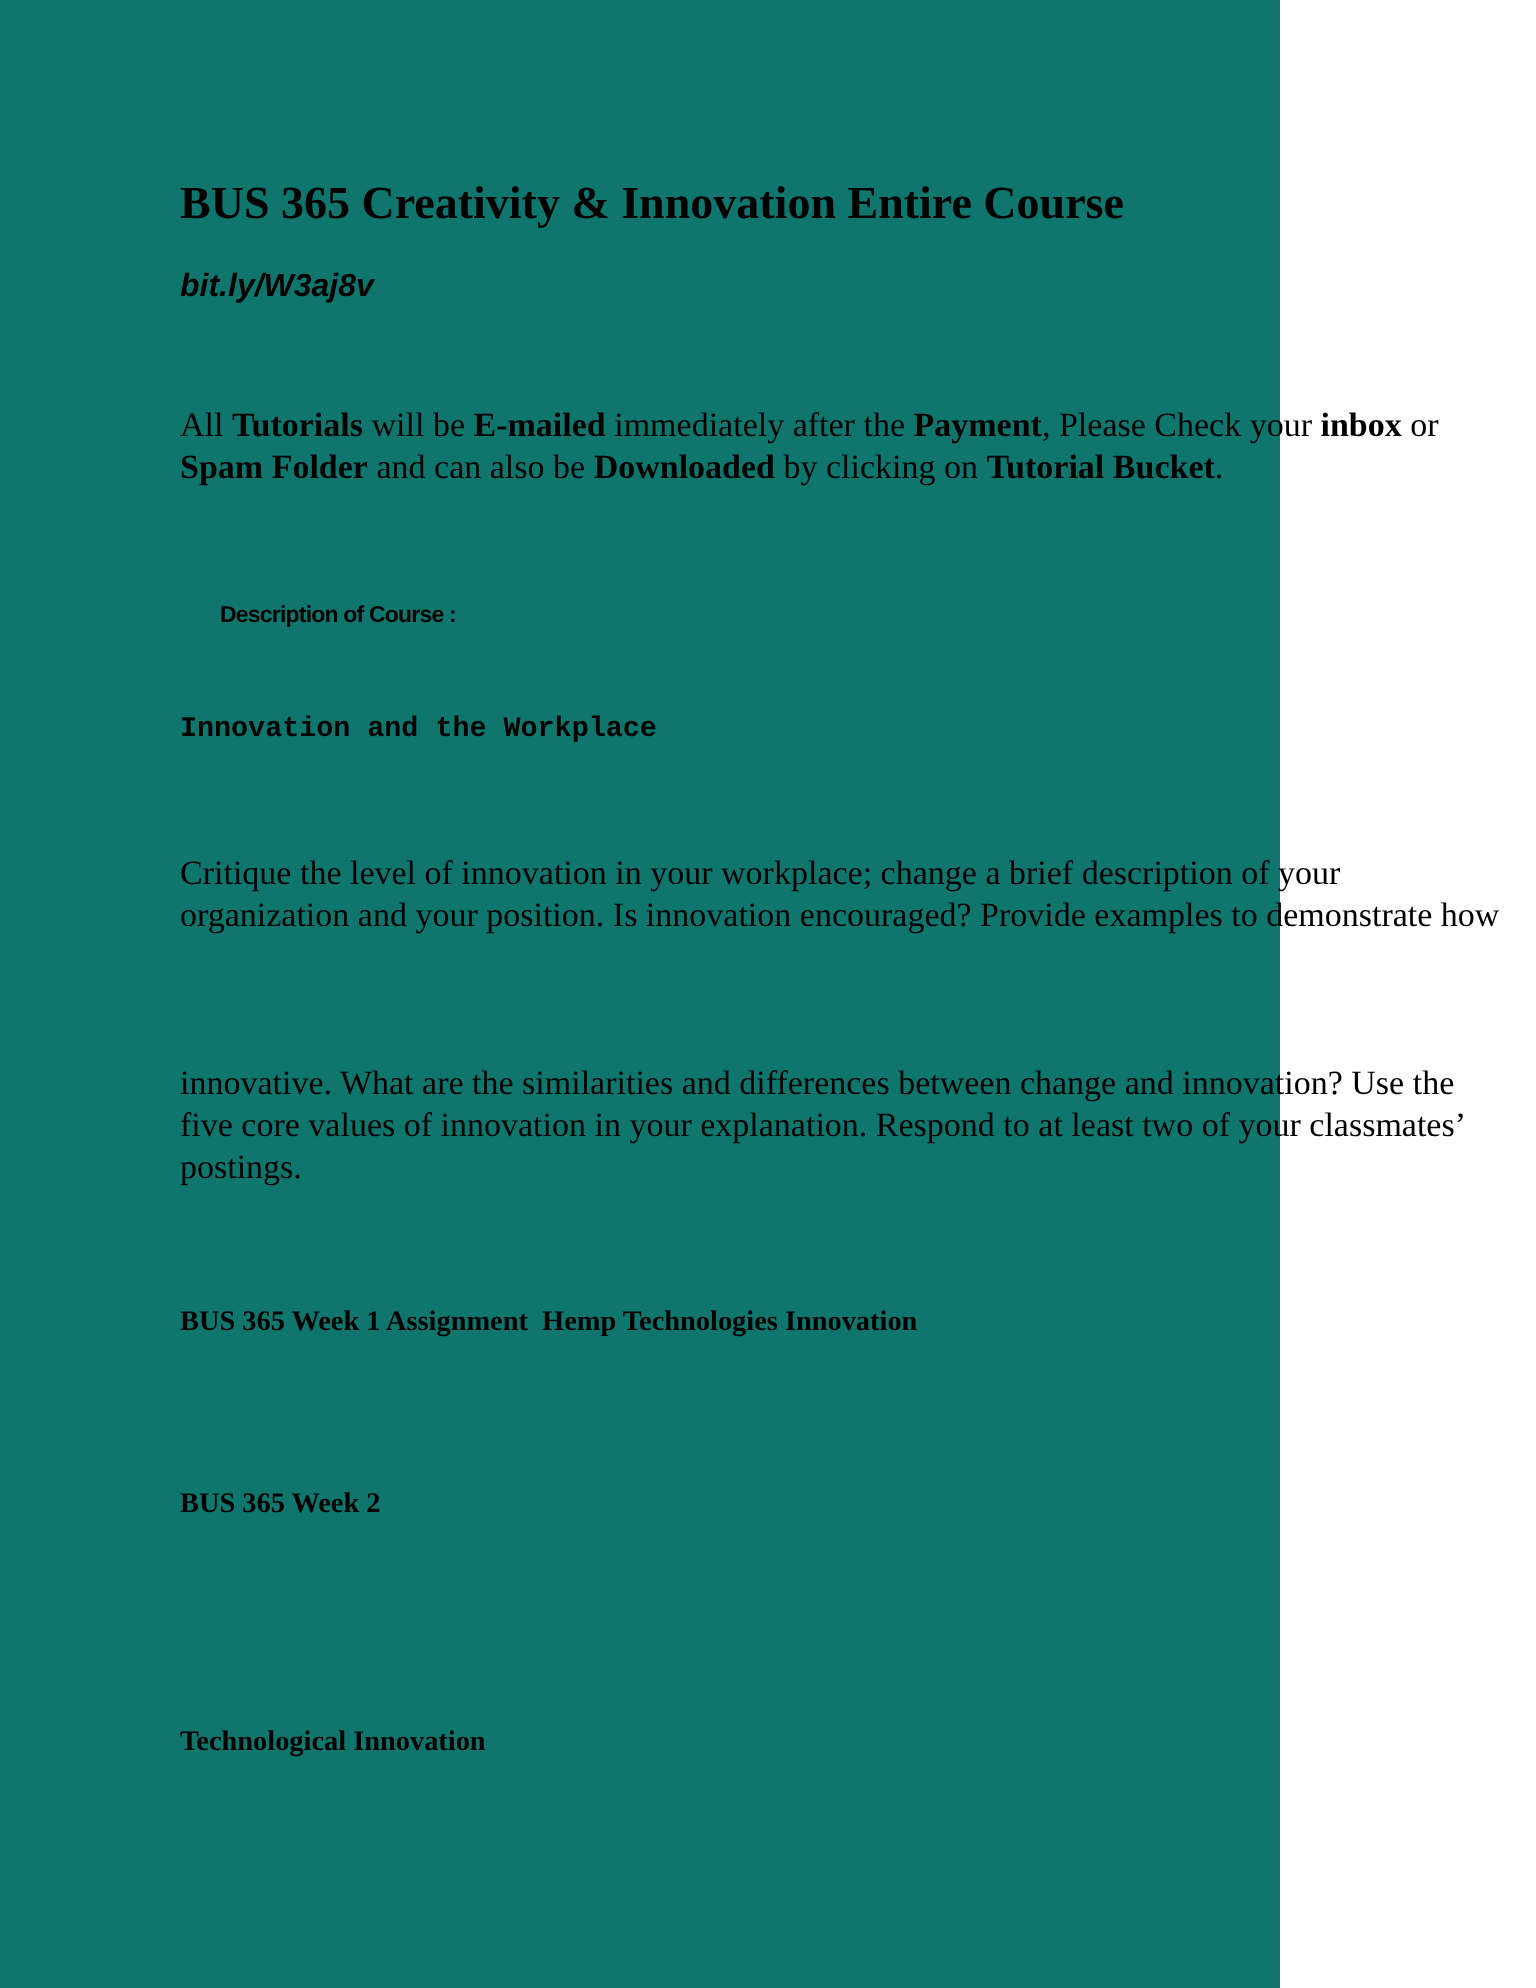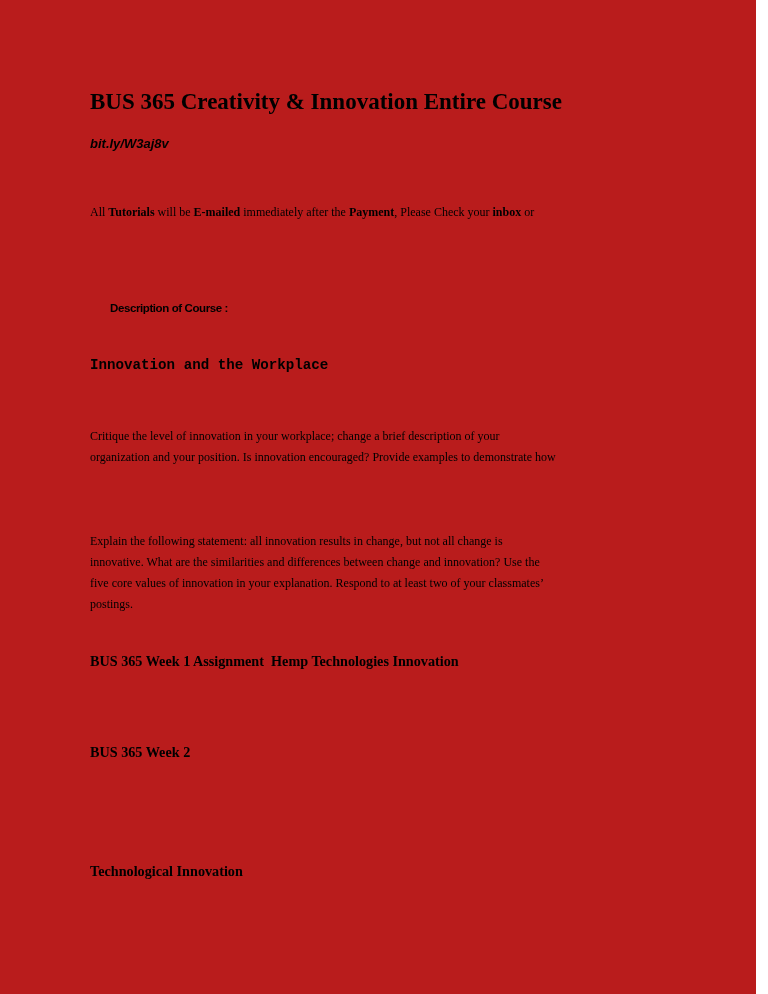--- a/index.html
+++ b/index.html
@@ -12,47 +12,47 @@
       height: 994px;
       position: relative;
       overflow: hidden;
       color: #000000;
       font-family: "Liberation Serif", serif;
     }
     .page {
       position: absolute;
       left: 0;
       top: 0;
-      width: 756px;
+      width: 640px;
       height: 994px;
-      background: #b91c1c;
+      background: #0f766e;
     }
     .abs {
       position: absolute;
       left: 90px;
       margin: 0;
       white-space: nowrap;
     }
     .title {
       top: 87px;
       font-size: 23px;
       font-weight: bold;
       letter-spacing: 0px;
       line-height: 30px;
     }
     .link {
       top: 136px;
       font-family: "Liberation Sans", sans-serif;
       font-style: italic;
       font-weight: bold;
-      font-size: 13px;
+      font-size: 16px;
       line-height: 16px;
     }
     .para {
-      font-size: 12px;
+      font-size: 17px;
       line-height: 21px;
       white-space: normal;
       width: 600px;
     }
     .p1 { top: 202px; }
     .desc {
       top: 301px;
       font-family: "Liberation Sans", sans-serif;
       font-weight: bold;
       font-size: 11.5px;
@@ -78,33 +78,33 @@
 <body>
 
 <div class="page">
 
   <h1 class="abs title">BUS 365 Creativity &amp; Innovation Entire Course</h1>
 
   <div class="abs link">bit.ly/W3aj8v</div>
 
   <div class="abs para p1">
     <span class="line"><span>All </span><b>Tutorials</b><span> will be </span><b>E-mailed</b><span> immediately after the </span><b>Payment</b><span>, Please Check your </span><b>inbox</b><span> or</span></span>
+    <span class="line"><b>Spam Folder</b><span> and can also be </span><b>Downloaded</b><span> by clicking on </span><b>Tutorial Bucket</b><span>.</span></span>
   </div>
 
   <div class="abs desc">Description of Course :</div>
 
   <div class="abs h h1">Innovation and the Workplace</div>
 
   <div class="abs para p2">
     <span class="line">Critique the level of innovation in your workplace; change a brief description of your</span>
     <span class="line">organization and your position. Is innovation encouraged? Provide examples to demonstrate how</span>
   </div>
 
   <div class="abs para p3">
-    <span class="line">Explain the following statement: all innovation results in change, but not all change is</span>
     <span class="line">innovative. What are the similarities and differences between change and innovation? Use the</span>
     <span class="line">five core values of innovation in your explanation. Respond to at least two of your classmates’</span>
     <span class="line">postings.</span>
   </div>
 
   <div class="abs h h2" style="white-space:pre;">BUS 365 Week 1 Assignment  Hemp Technologies Innovation</div>
 
   <div class="abs h h3">BUS 365 Week 2</div>
 
   <div class="abs h h4">Technological Innovation</div>

